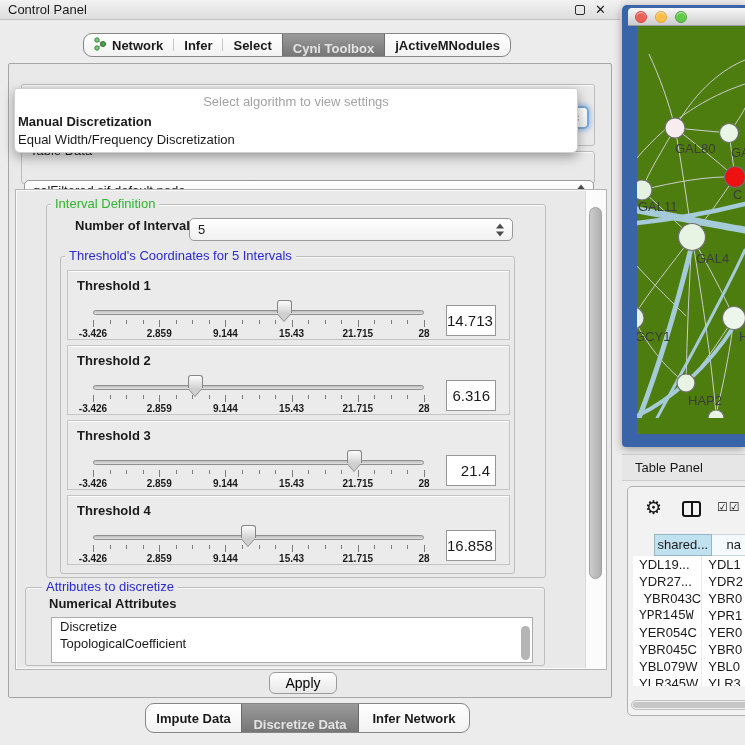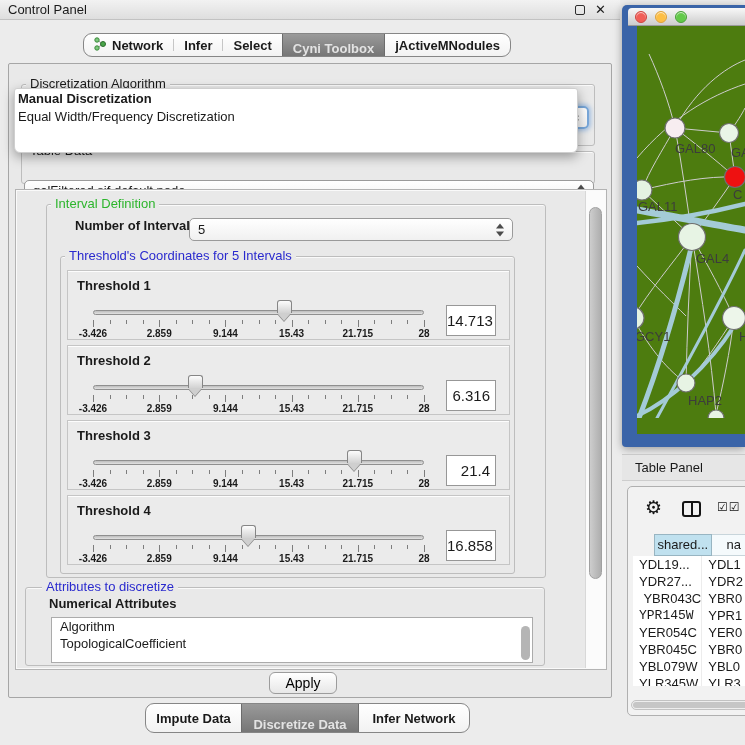--- a/index.html
+++ b/index.html
@@ -158,35 +158,35 @@
       <span>Cyni Toolbox</span>
     </div>
   <div class="seg">
       <span>jActiveMNodules</span>
     </div>
 </div>
 
 <div class="abs outer-panel">
 
   <div class="group" style="left:12px; top:20px; width:574px; height:62px;">
-    <span class="gtitle">Discretization Algorithm</span>
     <div class="combo focusring" style="left:2px; top:21px; width:565px; height:23px;">
       <span class="stepper"></span>
     </div>
   </div>
 
   <div class="group" style="left:12px; top:87px; width:574px; height:33px;">
     <span class="gtitle">Table Data</span>
     <div class="combo" style="left:2px; top:7px; width:570px; height:21px;margin-top:21px;">
       <span>galFiltered.sif default node</span>
       <span class="stepper"></span>
     </div>
   </div>
 
   <div class="abs popup" style="left:5px; top:24px;">
+    <div class="hint">Select algorithm to view settings</div>
     <div class="opt bold">Manual Discretization</div>
     <div class="opt">Equal Width/Frequency Discretization</div>
   </div>
 
   <div class="abs settings-panel" style="left:6px; top:125px;">
     <div class="v-scroll">
       <div class="v-thumb"></div>
     </div>
 
     <div class="group" style="left:30px; top:14px; width:500px; height:374px;">
@@ -350,21 +350,21 @@
           <div class="vbox">16.858</div>
         </div>
       </div>
     </div>
 
     <div class="group" style="left:9px; top:397px; width:520px; height:79px;">
       <span class="gtitle blue" style="left:16px;">Attributes to discretize</span>
       <span class="abs" style="left:23px; top:8px; font-weight:bold; font-size:13px;">Numerical Attributes</span>
       <div class="attr-list">
         <div class="list-thumb"></div>
-      <div class="item">Algorithm</div>
+      <div class="item">Discretize</div>
           <div class="item">TopologicalCoefficient</div>
         </div>
     </div>
   </div>
 
   <button class="abs apply-btn" style="left:260px; top:608px;">Apply</button>
 </div>
 
 <div class="abs tabbar" style="left:145px; top:703px; height:30px;">
   <div class="seg" style="width:95px;">

